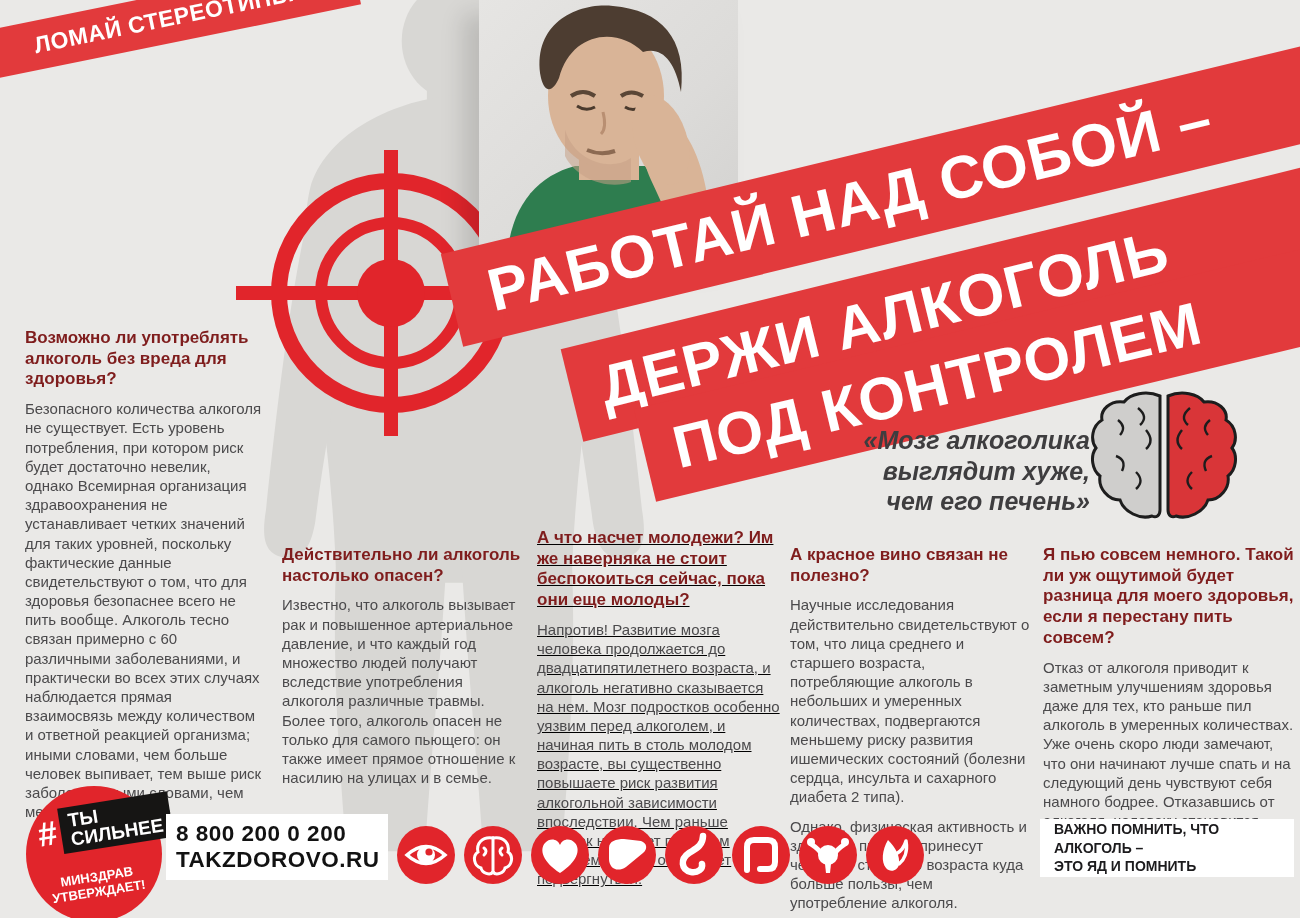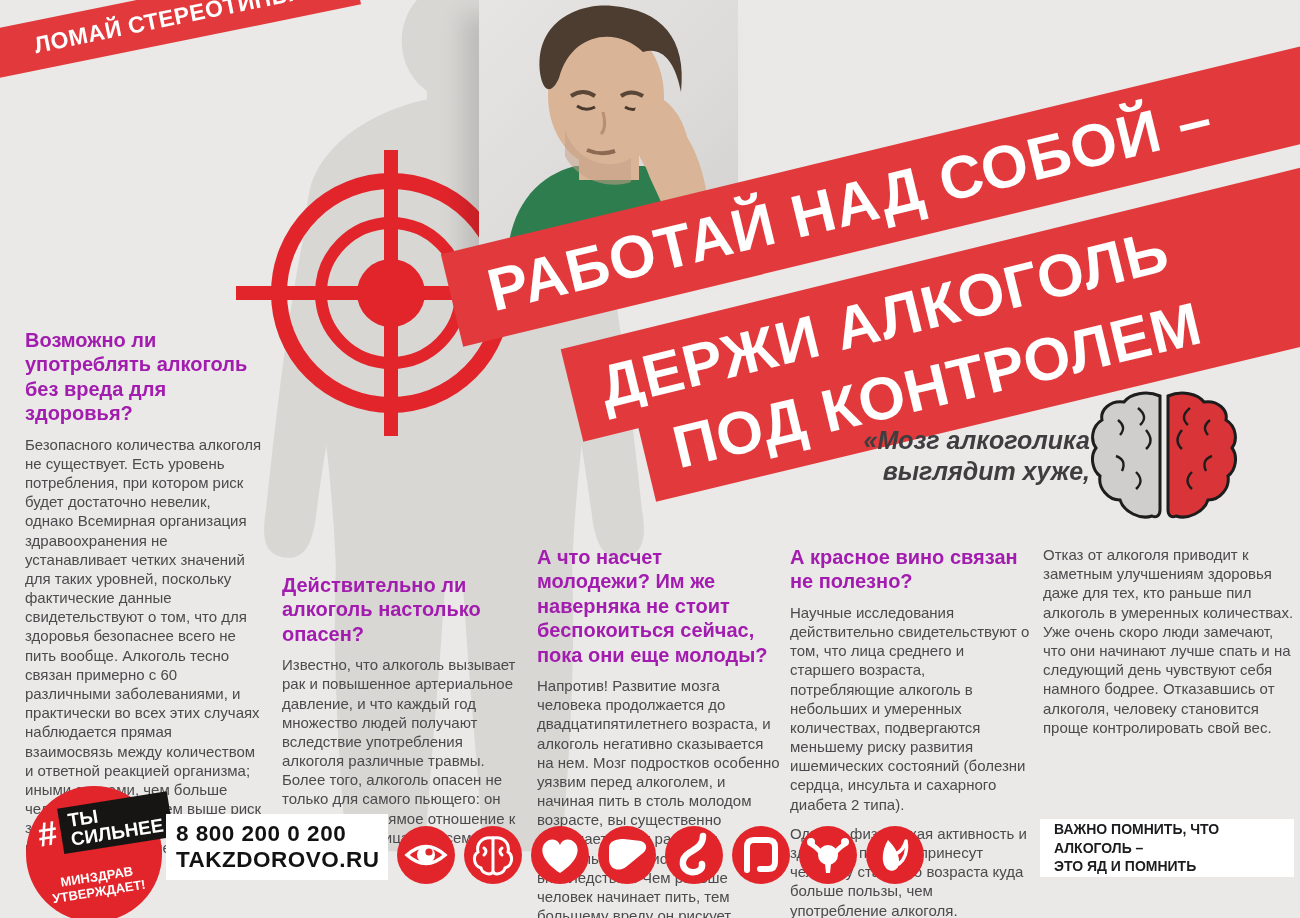--- a/index.html
+++ b/index.html
@@ -25,26 +25,26 @@
   .banner2 { left:572px; top:348px; width:840px; transform:rotate(-13.8deg); padding-left:30px; }
   .banner3 { left:645px; top:408px; width:700px; transform:rotate(-13.5deg); padding-left:30px; }
 
   
   .quote { position:absolute; left:780px; top:403px; width:310px; z-index:5; text-align:right;
            font-style:italic; font-weight:600; color:#3e3d3f; font-size:25px; line-height:1.22;margin-top:22px; }
   .brain { position:absolute; left:1088px; top:388px; width:152px; height:134px; z-index:5; }
 
   
   .col { position:absolute; z-index:6; }
-  .col h3 { color:#a21caf; font-size:20px; line-height:1.22; font-weight:800; margin-bottom:9px; }
+  .col h3 { color:#7f1d1d; font-size:17px; line-height:1.22; font-weight:800; margin-bottom:9px; }
   .col p  { color:#4b4a4c; font-size:15px; line-height:1.28; font-weight:500; margin-bottom:10px; }
   .col p:empty { display:none; }
   .col1 { left:25px;  top:328px; width:237px; }
-  .col2 { left:282px; top:545px; width:240px;margin-top:28px; }
-  .col3 { left:537px; top:545px; width:243px; }
+  .col2 { left:282px; top:545px; width:240px; }
+  .col3 { left:537px; top:528px; width:243px;text-decoration:underline; }
   .col4 { left:790px; top:545px; width:240px; }
   .col5 { left:1043px;top:545px; width:252px; }
 
   
   .logo { position:absolute; left:26px; top:786px; width:136px; height:136px; border-radius:50%;
           background:#e1252b; z-index:7; }
   .logo-row { position:absolute; left:12px; top:26px; display:flex; align-items:center; gap:4px;
               transform:rotate(-9deg); transform-origin:left center; }
   .logo-hash { color:#fff; font-weight:800; font-size:34px; }
   .logo-sticker { background:#161514; color:#fff; font-weight:800; font-size:19px; line-height:1.0;
@@ -110,20 +110,21 @@
   <div class="ribbon">
     <span>ЛОМАЙ СТЕРЕОТИПЫ</span>
   </div>
   <div class="banner banner1">РАБОТАЙ НАД СОБОЙ –</div>
   <div class="banner banner2">ДЕРЖИ АЛКОГОЛЬ</div>
   <div class="banner banner3">ПОД КОНТРОЛЕМ</div>
 
   <div class="quote">
     <div>«Мозг алкоголика</div>
     <div>выглядит хуже,</div>
+    <div>чем его печень»</div>
   </div>
   <svg class="brain" viewBox="0 0 152 134">
     <path d="M72,8 C58,2 42,6 36,14 C22,12 12,22 14,32 C4,38 2,52 8,60 C2,68 4,82 12,88 C10,100 20,112 32,112 C36,124 52,132 64,128 C68,130 72,128 72,122 Z" fill="#cfcecc" stroke="#1d1d1d" stroke-width="3"></path>
     <path d="M80,8 C94,2 110,6 116,14 C130,12 140,22 138,32 C148,38 150,52 144,60 C150,68 148,82 140,88 C142,100 132,112 120,112 C116,124 100,132 88,128 C84,130 80,128 80,122 Z" fill="#d93538" stroke="#1d1d1d" stroke-width="3"></path>
     <g stroke="#1d1d1d" stroke-width="2.4" fill="none">
       <path d="M30,32 q9,7 2,15"></path>
         <path d="M50,20 q11,9 2,17"></path>
         <path d="M28,68 q11,4 6,15"></path>
       <path d="M48,84 q9,9 0,17"></path>
         <path d="M58,42 q9,11 0,19"></path>
@@ -146,20 +147,21 @@
   <div class="col col3">
     <h3>А что насчет молодежи? Им же наверняка не стоит беспокоиться сейчас, пока они еще молоды?</h3>
     <p>Напротив! Развитие мозга человека продолжается до двадцатипятилетнего возраста, и алкоголь негативно сказывается на нем. Мозг подростков особенно уязвим перед алкоголем, и начиная пить в столь молодом возрасте, вы существенно повышаете риск развития алкогольной зависимости впоследствии. Чем раньше человек начинает пить, тем большему вреду он рискует подвергнуться.</p>
   </div>
   <div class="col col4">
     <h3>А красное вино связан не полезно?</h3>
     <p>Научные исследования действительно свидетельствуют о том, что лица среднего и старшего возраста, потребляющие алкоголь в небольших и умеренных количествах, подвергаются меньшему риску развития ишемических состояний (болезни сердца, инсульта и сахарного диабета 2 типа).</p>
     <p>Однако, физическая активность и здоровое питание принесут человеку старшего возраста куда больше пользы, чем употребление алкоголя.</p>
   </div>
   <div class="col col5">
+    <h3>Я пью совсем немного. Такой ли уж ощутимой будет разница для моего здоровья, если я перестану пить совсем?</h3>
     <p>Отказ от алкоголя приводит к заметным улучшениям здоровья даже для тех, кто раньше пил алкоголь в умеренных количествах. Уже очень скоро люди замечают, что они начинают лучше спать и на следующий день чувствуют себя намного бодрее. Отказавшись от алкоголя, человеку становится проще контролировать свой вес.</p>
   </div>
 
   <div class="logo">
     <div class="logo-row">
       <span class="logo-hash">#</span>
       <span class="logo-sticker">
         <span>ТЫ</span><br>
         <span>СИЛЬНЕЕ</span>
       </span>

